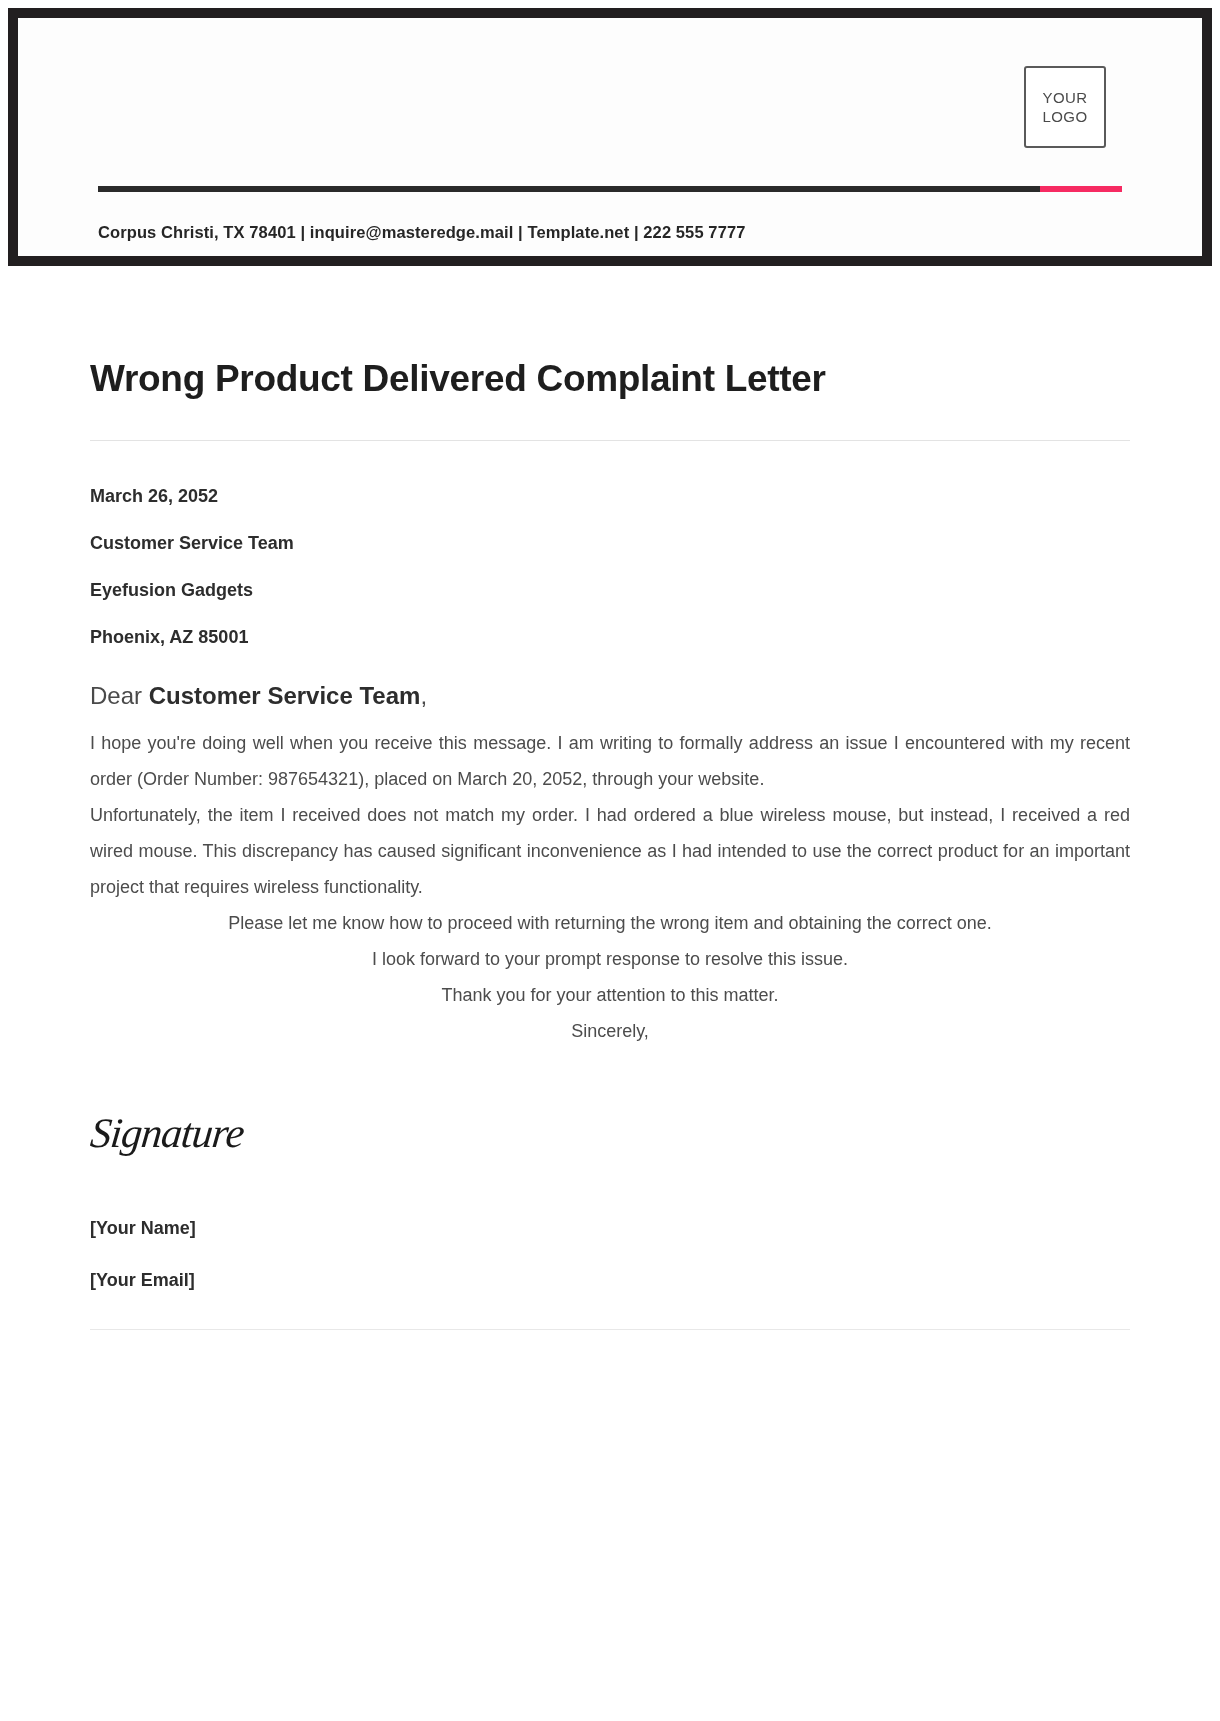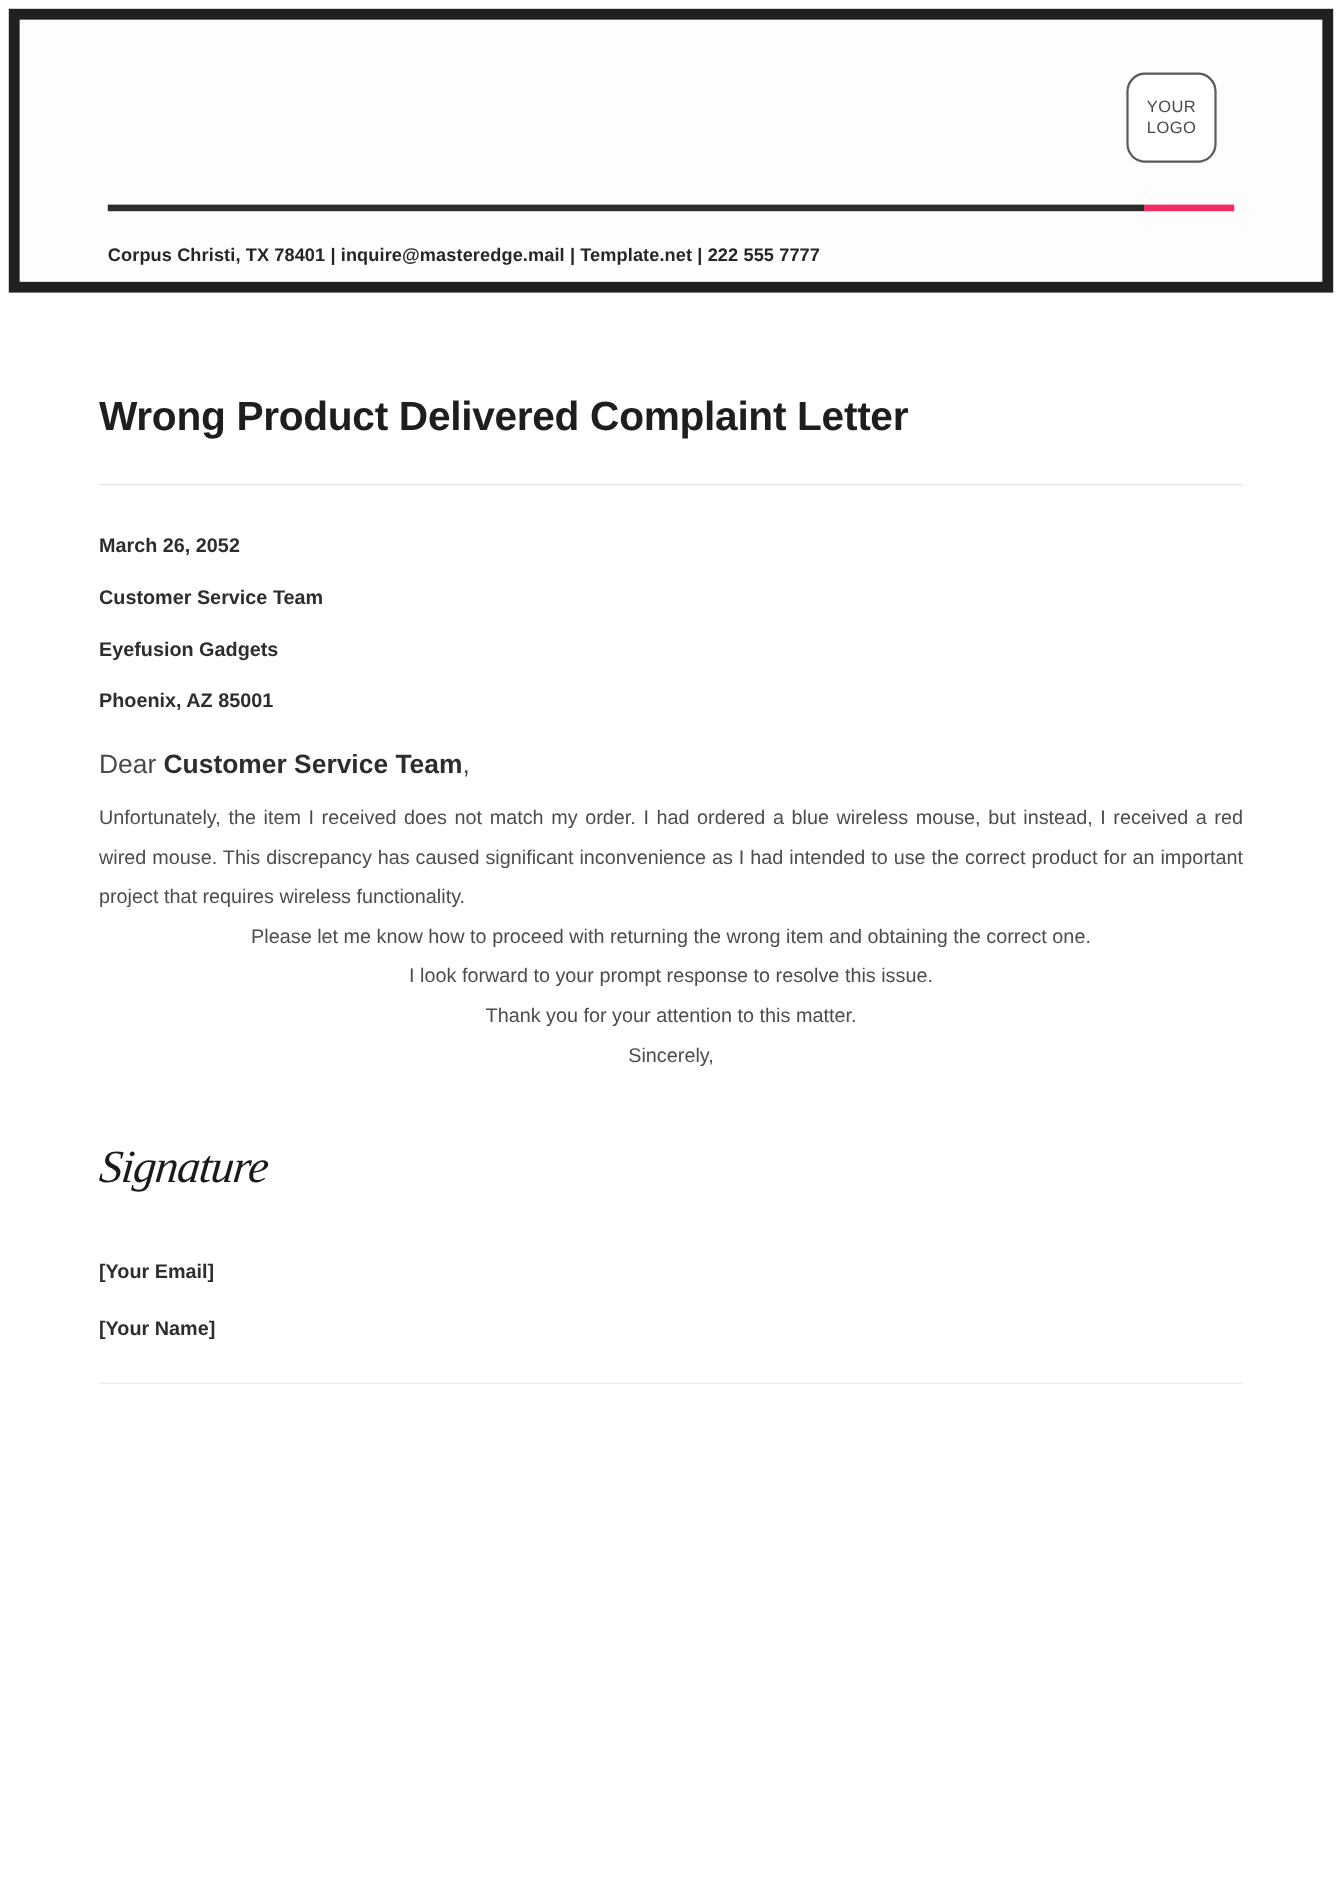--- a/index.html
+++ b/index.html
@@ -36,21 +36,21 @@
   }
 
   .logo-box {
     position: absolute;
     right: 96px;
     top: 48px;
     width: 82px;
     height: 82px;
     box-sizing: border-box;
     border: 2px solid #5a5a5a;
-    border-radius: 17px;
+    border-radius: 3px;
     background: #ffffff;
     display: flex;
     flex-direction: column;
     align-items: center;
     justify-content: center;
   }
   .logo-line {
     font-family: "Liberation Sans", sans-serif;
     font-size: 15px;
     line-height: 19px;
@@ -205,33 +205,34 @@
 
   <div class="content">
 
     <div class="meta-line">March 26, 2052</div>
     <div class="meta-line">Customer Service Team</div>
     <div class="meta-line">Eyefusion Gadgets</div>
     <div class="meta-line tight">Phoenix, AZ 85001</div>
 
     <div class="salutation"><span>Dear </span><b>Customer Service Team</b><span>,</span></div>
 
+    <p class="body-par">I hope you're doing well when you receive this message. I am writing to formally address an issue I encountered with my recent order (Order Number: 987654321), placed on March 20, 2052, through your website.</p>
     <p class="body-par">Unfortunately, the item I received does not match my order. I had ordered a blue wireless mouse, but instead, I received a red wired mouse. This discrepancy has caused significant inconvenience as I had intended to use the correct product for an important project that requires wireless functionality.</p>
     <p class="body-par nojustify">Please let me know how to proceed with returning the wrong item and obtaining the correct one.</p>
     <p class="body-par nojustify">I look forward to your prompt response to resolve this issue.</p>
     <p class="body-par nojustify">Thank you for your attention to this matter.</p>
     <p class="body-par nojustify">Sincerely,</p>
 
     <div class="signature">
       <svg width="300" height="62" viewBox="0 0 300 62" xmlns="http://www.w3.org/2000/svg" aria-hidden="true">
         <text x="4" y="44" font-family="Liberation Serif, serif" font-size="42" font-style="italic" font-weight="400" fill="#1a1a1a" transform="skewX(-6)" letter-spacing="-1">Signature</text>
       </svg>
     </div>
 
     <div class="closing-block">
+      <div class="closing-line">[Your Name]</div>
       <div class="closing-line">[Your Email]</div>
-      <div class="closing-line">[Your Name]</div>
     </div>
 
   </div>
 
   <div class="bottom-divider"></div>
 </div>
 
 </body></html>

